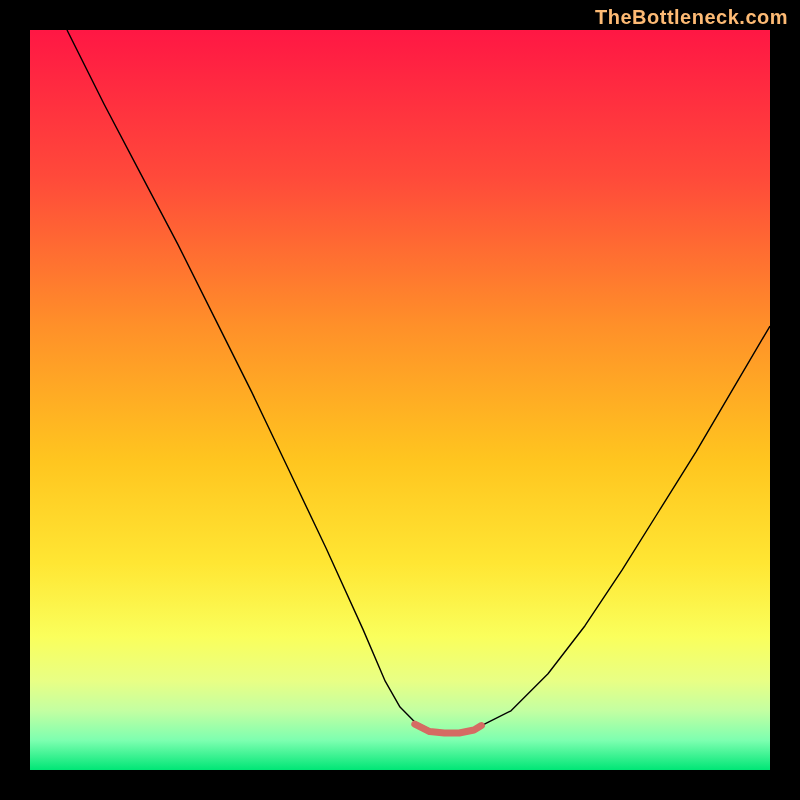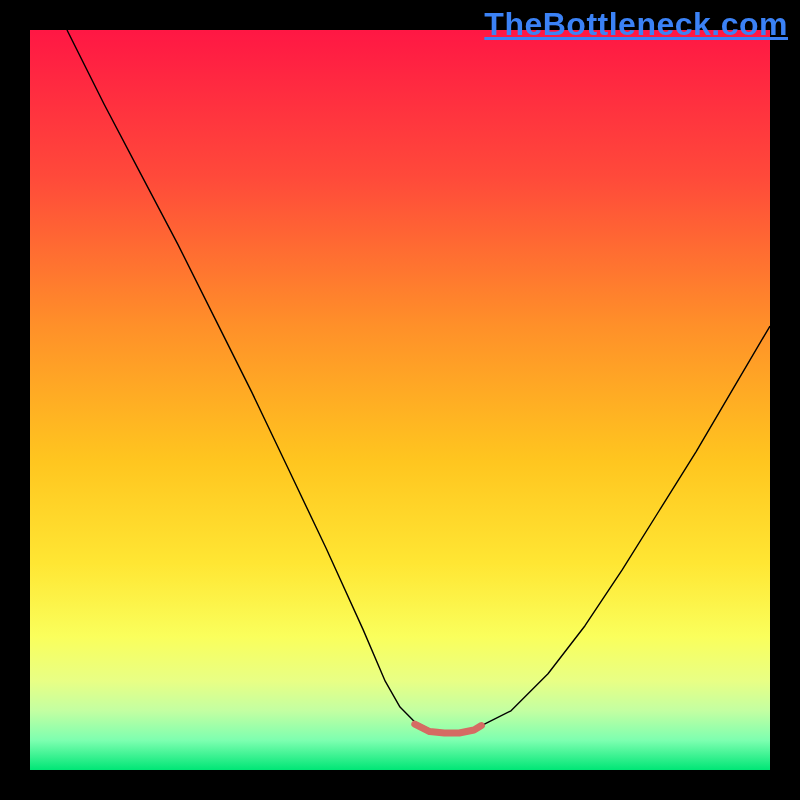--- a/index.html
+++ b/index.html
@@ -14,26 +14,25 @@
   .frame {
     position: relative;
     width: 800px;
     height: 800px;
     background: #000;
   }
   .watermark {
     position: absolute;
     top: 6px;
     right: 12px;
-    color: #3b82f6;
-    font-size: 32px;
+    color: #fdba74;
+    font-size: 20px;
     font-weight: 600;
     letter-spacing: 0.5px;
     z-index: 10;
-    text-decoration: underline;
   }
   .plot-area {
     position: absolute;
     left: 30px;
     top: 30px;
     width: 740px;
     height: 740px;
   }
   svg.chart {
     width: 100%;

